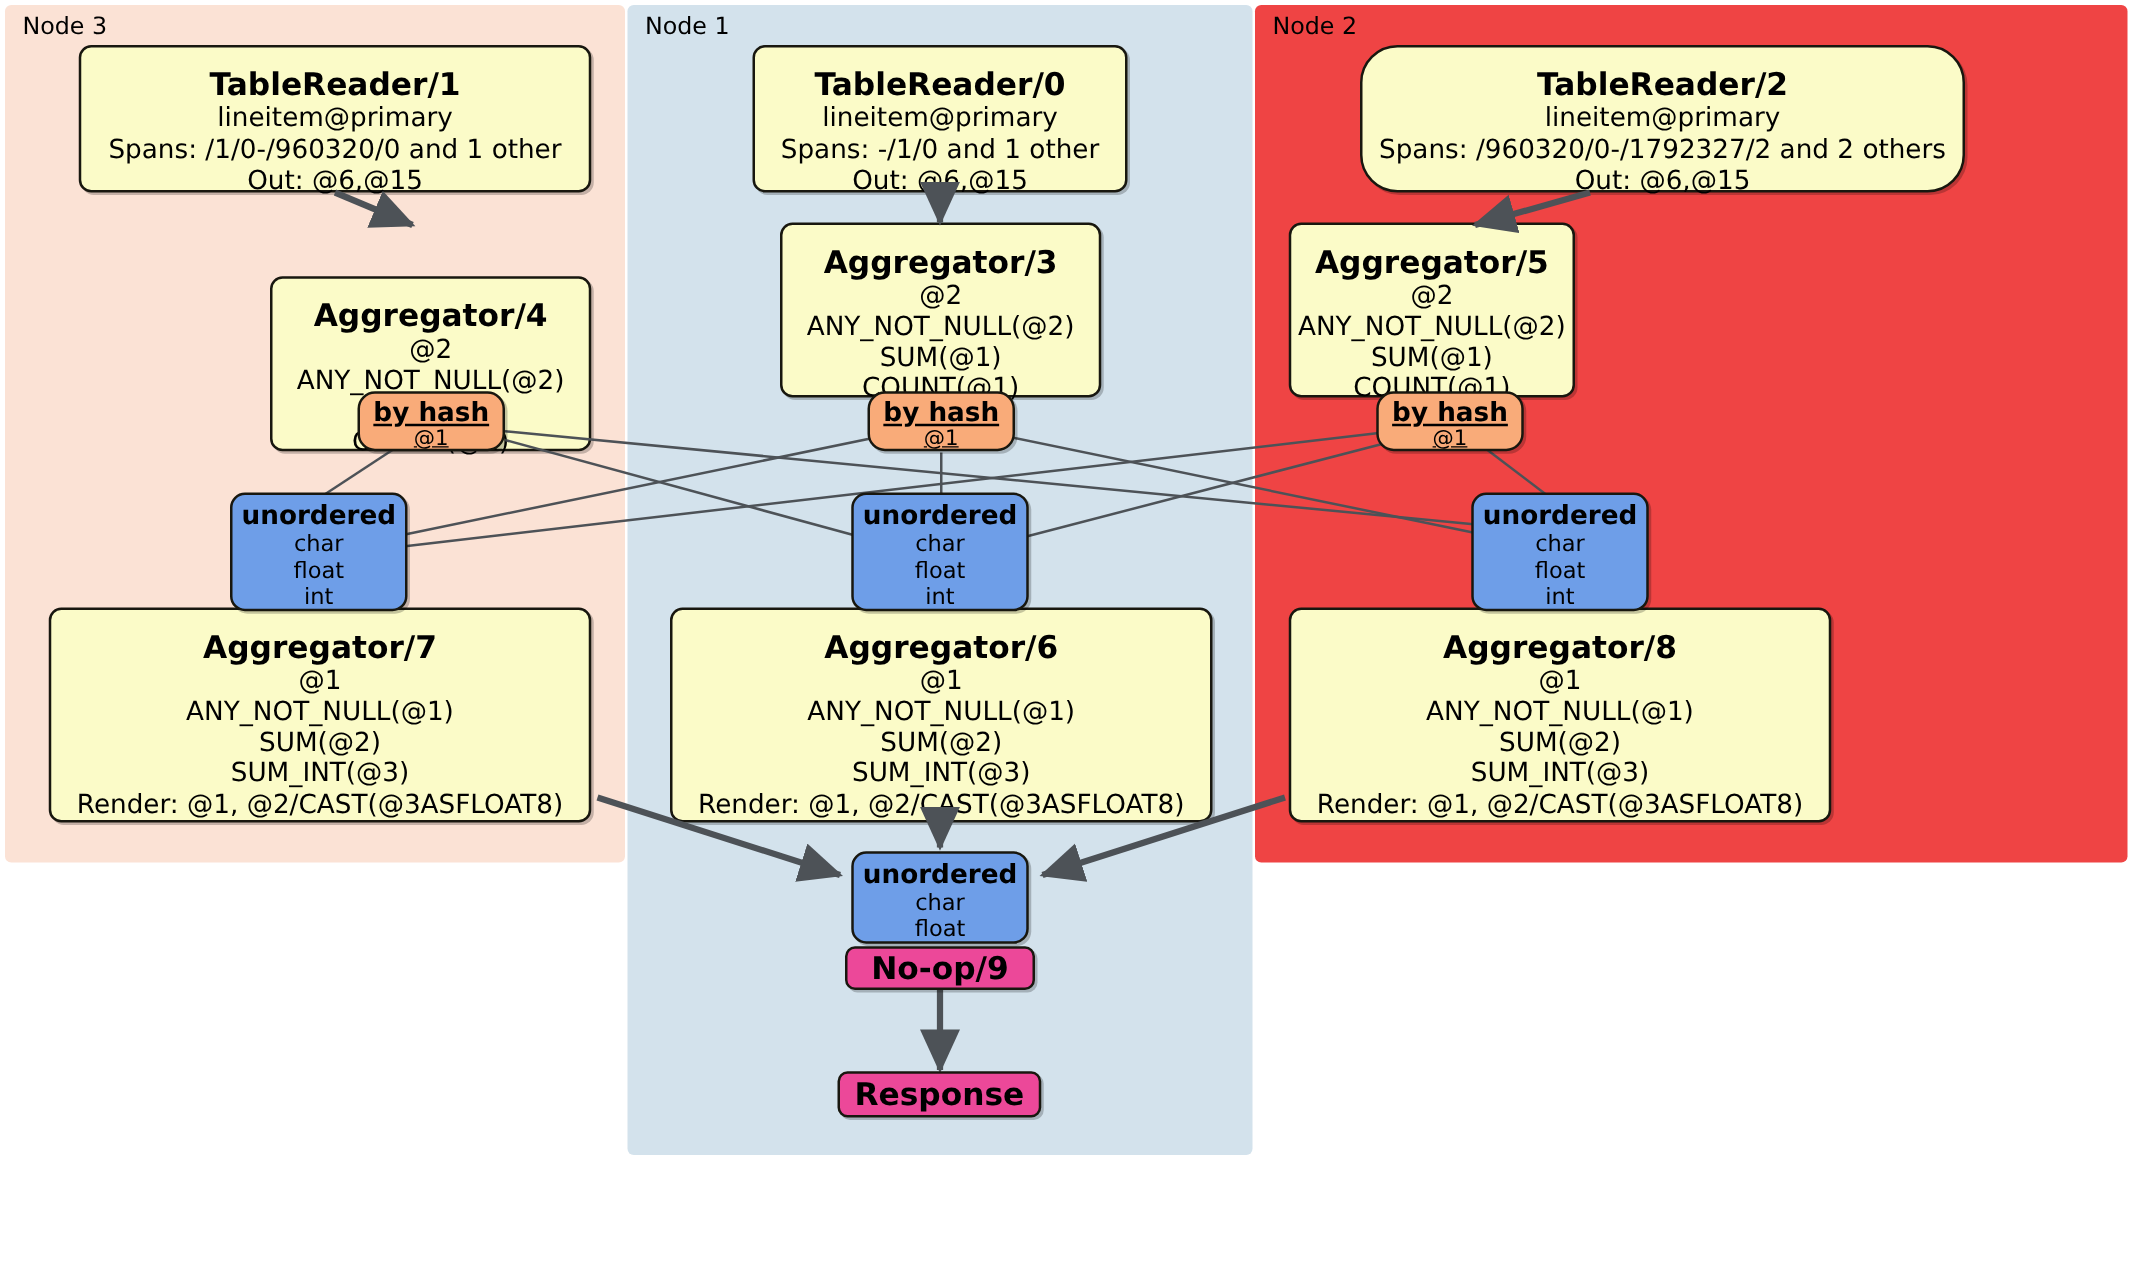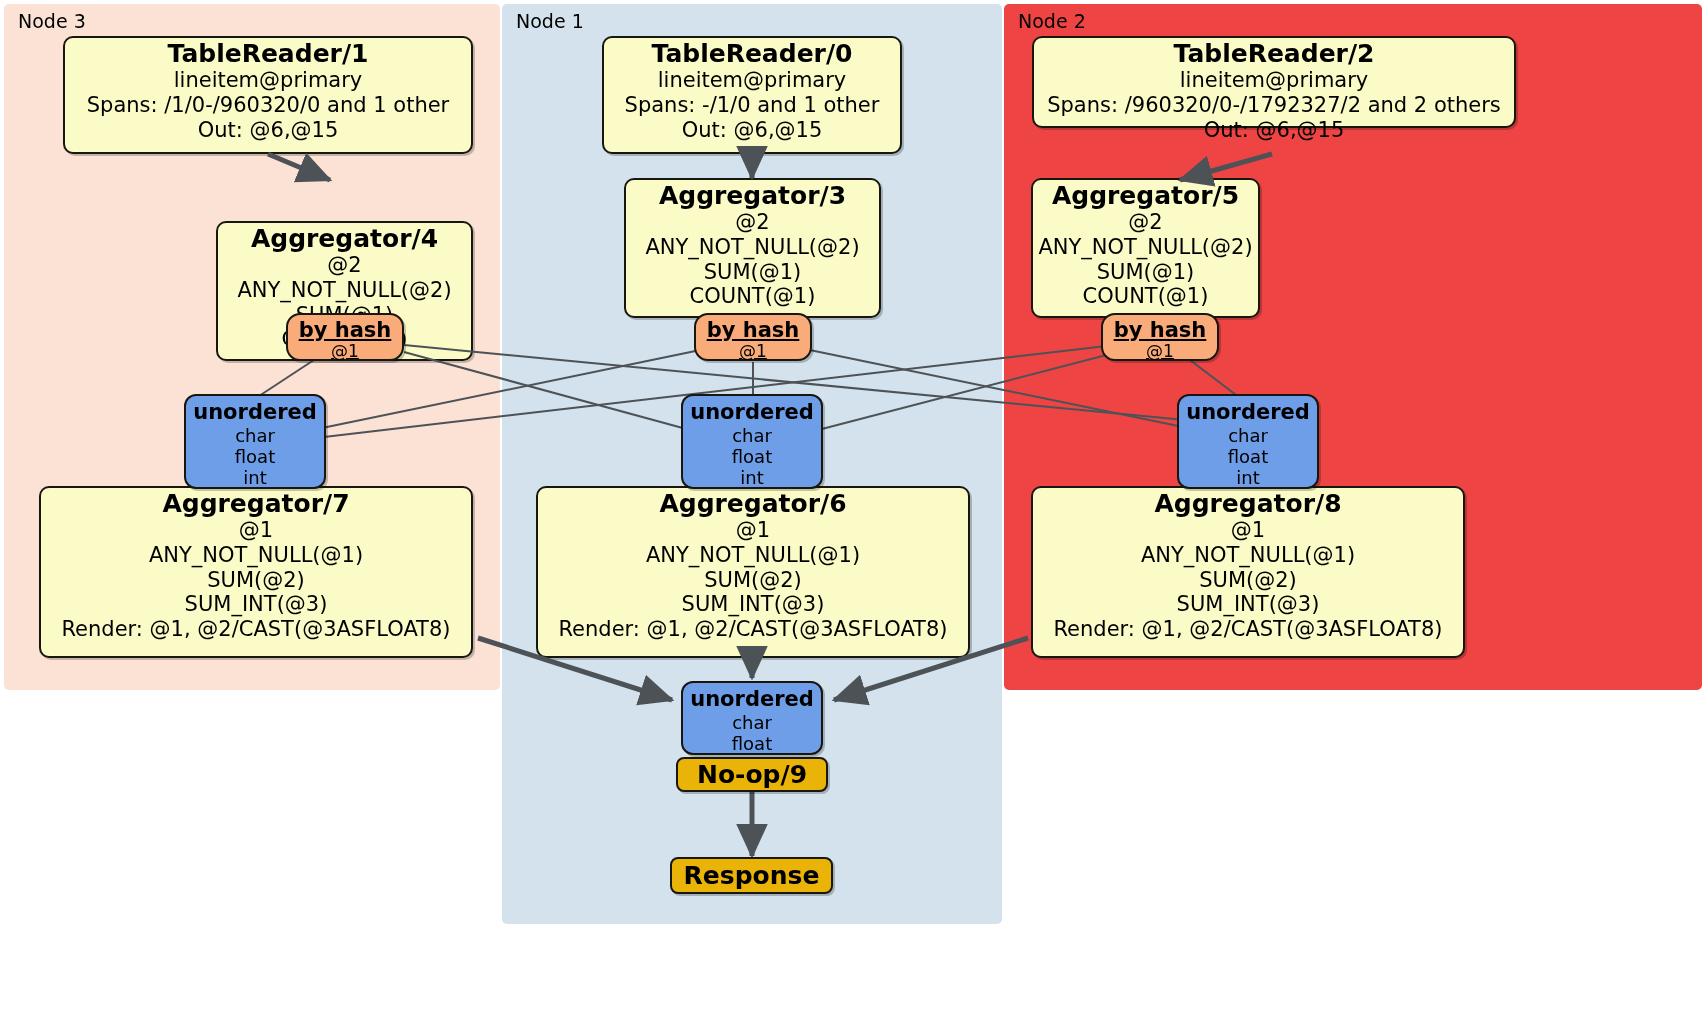--- a/index.html
+++ b/index.html
@@ -36,21 +36,21 @@
 
   
   .proc-box {
     position: absolute;
     box-sizing: border-box;
     background: #fbfbc8;
     border: 2px solid #18170f;
     border-radius: 10px;
     text-align: center;
     color: #000;
-    padding-top: 2px;
+    padding-top: 16px;
     box-shadow: 2px 2px 0 rgba(0,0,0,0.22);
   }
   .proc-title {
     font-weight: bold;
     font-size: 25px;
     line-height: 1.12;
     display: block;
   }
   .proc-line {
     font-size: 21px;
@@ -107,21 +107,21 @@
   .sync-line {
     font-size: 18px;
     line-height: 1.18;
     display: block;
   }
 
   
   .term-box {
     position: absolute;
     box-sizing: border-box;
-    background: #eab308;
+    background: #ec4899;
     border: 2px solid #18170f;
     border-radius: 8px;
     text-align: center;
     color: #000;
     display: flex;
     align-items: center;
     justify-content: center;
     z-index: 7;
     box-shadow: 2px 2px 0 rgba(0,0,0,0.22);
   }
@@ -202,21 +202,21 @@
     <span class="proc-line">Out: @6,@15</span>
   </div>
 
   <div class="proc-box" style="left:602px; top:36px; width:300px; height:118px;">
     <span class="proc-title">TableReader/0</span>
     <span class="proc-line">lineitem@primary</span>
     <span class="proc-line">Spans: -/1/0 and 1 other</span>
     <span class="proc-line">Out: @6,@15</span>
   </div>
 
-  <div class="proc-box" style="left:1032px; top:36px; width:484px; height:92px;">
+  <div class="proc-box" style="left:1088px; top:36px; width:484px; height:118px;border-radius:30px;">
     <span class="proc-title">TableReader/2</span>
     <span class="proc-line">lineitem@primary</span>
     <span class="proc-line">Spans: /960320/0-/1792327/2 and 2 others</span>
     <span class="proc-line">Out: @6,@15</span>
   </div>
 
   <div class="proc-box" style="left:216px; top:178px; width:257px; height:140px;margin-top:43px;">
     <span class="proc-title">Aggregator/4</span>
     <span class="proc-line">@2</span>
     <span class="proc-line">ANY_NOT_NULL(@2)</span>

